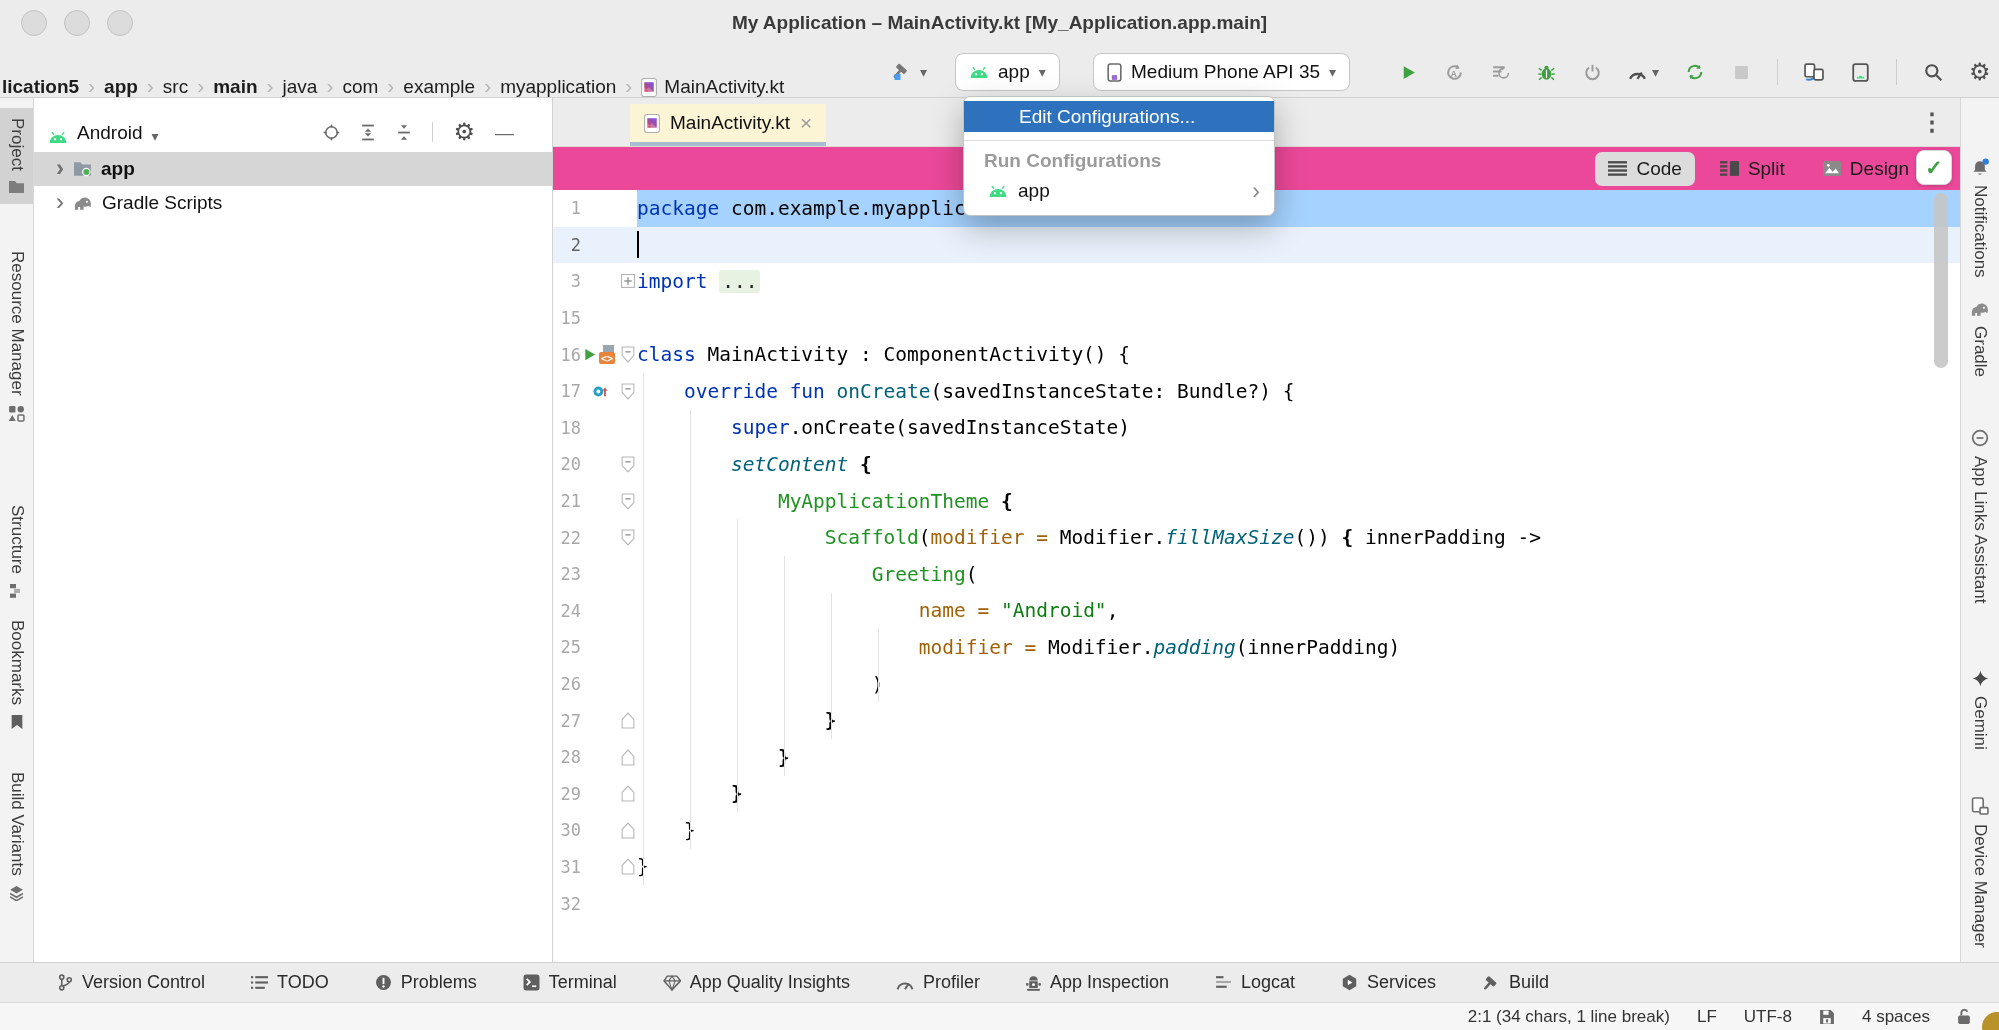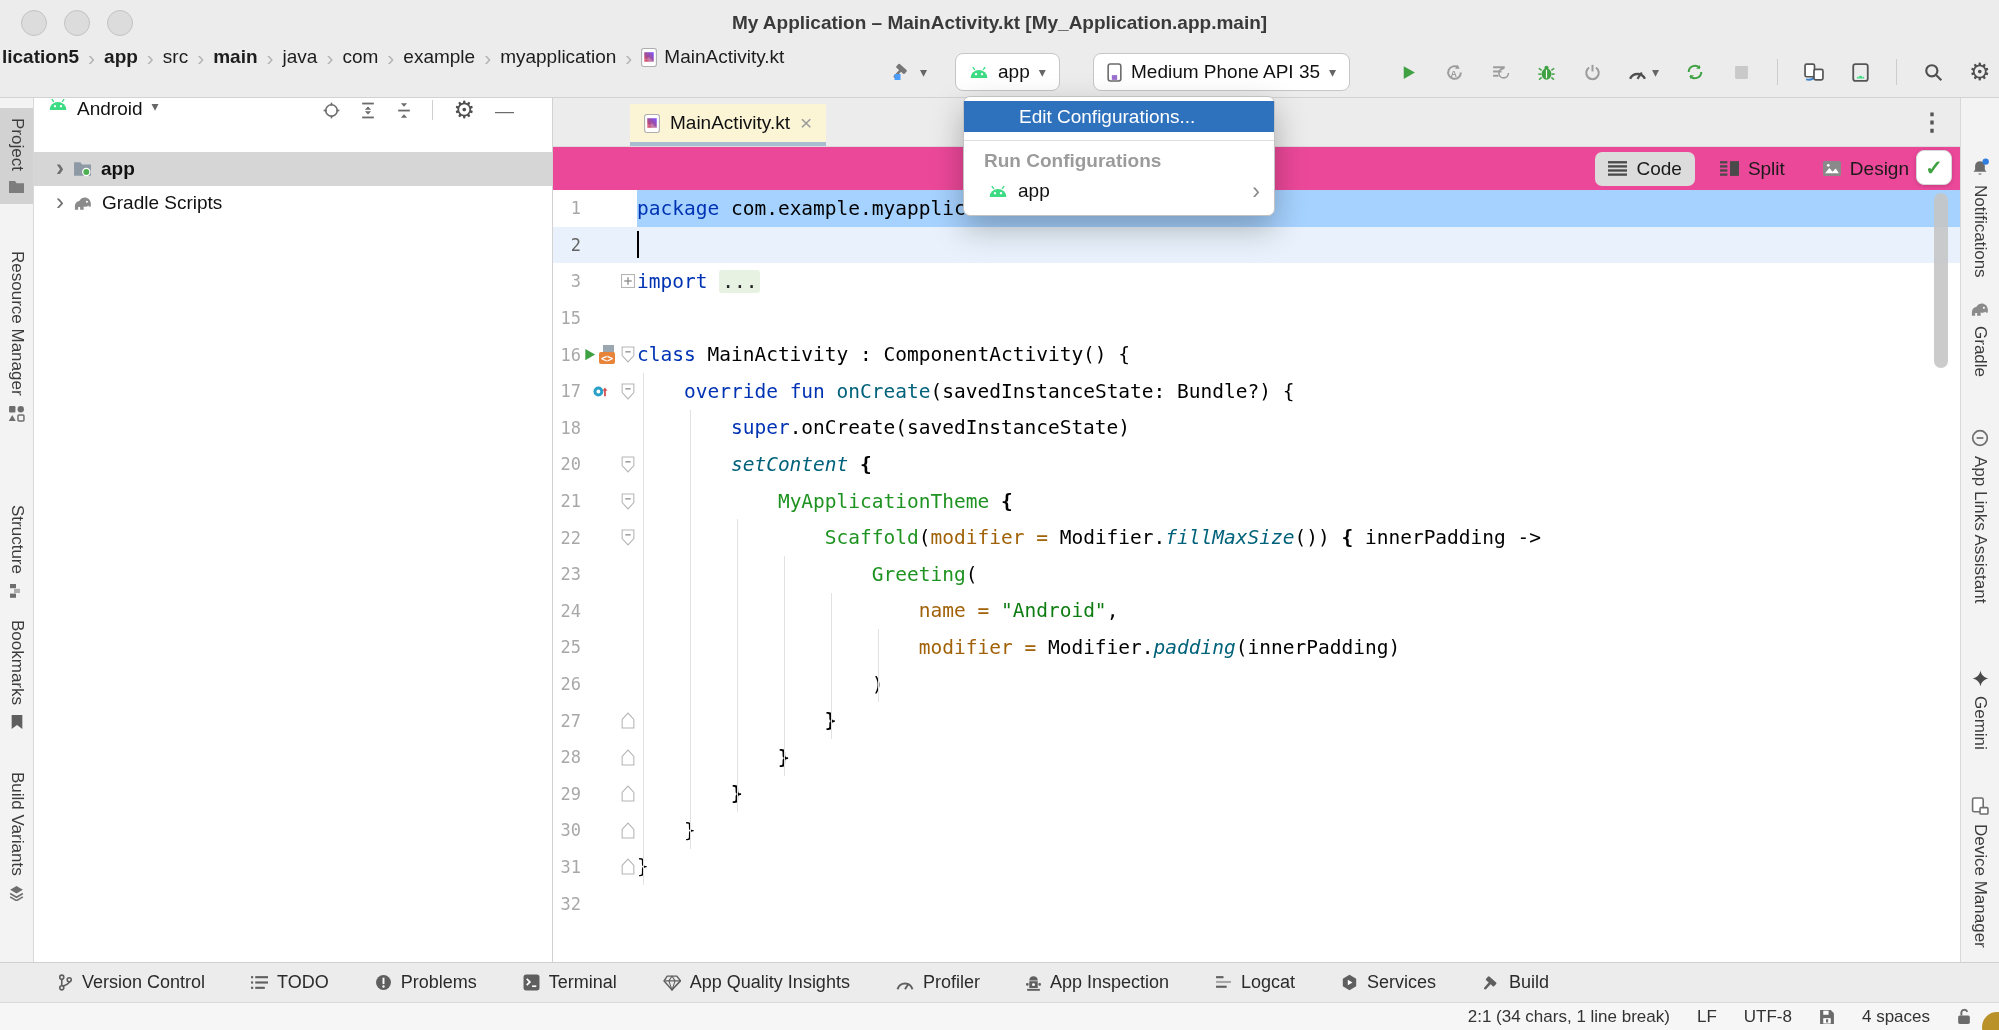--- a/index.html
+++ b/index.html
@@ -10,21 +10,21 @@
 
   
   .titlebar{position:absolute;left:0;top:0;width:100%;height:46px;background:#ececec}
   .traffic{position:absolute;top:10px;left:21px;display:flex;gap:17px}
   .tl{width:26px;height:26px;border-radius:50%;background:#dcdcdc;border:1px solid #c3c3c3;box-sizing:border-box}
   .win-title{position:absolute;inset:0;display:flex;align-items:center;justify-content:center;
              font-size:19px;font-weight:bold;color:#3a3a3a}
 
   
   .toolbar{position:absolute;top:46px;left:0;width:100%;height:52px;background:#ececec;border-bottom:1px solid #d2d2d2;box-sizing:border-box}
-  .breadcrumbs{position:absolute;left:2px;top:0;height:52px;display:flex;align-items:flex-start;font-size:19px;color:#1d1d1d;white-space:nowrap}
+  .breadcrumbs{position:absolute;left:2px;top:0;height:52px;display:flex;align-items:flex-end;font-size:19px;color:#1d1d1d;white-space:nowrap}
   .bc-item{display:flex;align-items:center;gap:7px}
   .bc-item.bold{font-weight:bold}
   .bc-sep{color:#b3b3b3;margin:0 9px;font-size:21px}
   .build-group{position:absolute;left:891px;top:10px;height:32px;display:flex;align-items:center;gap:9px}
   .chip{position:absolute;top:7px;height:38px;background:#fff;border:1px solid #c6c6c6;border-radius:8px;
         display:flex;align-items:center;gap:9px;padding:0 13px;font-size:19px;color:#111;box-sizing:border-box;white-space:nowrap}
   #run-chip{left:955px}
   #device-chip{left:1093px}
   .dd{color:#666;font-size:14px}
   .tb-actions{position:absolute;left:1398px;top:0;height:52px;display:flex;align-items:center;gap:26px}
@@ -34,21 +34,21 @@
   
   .left-strip{position:absolute;left:0;top:98px;width:34px;height:864px;background:#f3f3f3;border-right:1px solid #d8d8d8;box-sizing:border-box}
   .right-strip{position:absolute;left:1960px;top:98px;width:39px;height:864px;background:#f3f3f3;border-left:1px solid #d8d8d8;box-sizing:border-box}
   .strip-item{position:absolute;left:0;width:100%;display:flex;flex-direction:column;align-items:center;gap:9px;
               color:#3c3c3c;font-size:17px;padding:10px 0;box-sizing:border-box}
   .strip-item.selected{background:#d2d2d2}
   .v-label{writing-mode:vertical-rl;white-space:nowrap}
 
   
   .project-panel{position:absolute;left:34px;top:98px;width:519px;height:864px;background:#fff;border-right:1px solid #d2d2d2;box-sizing:border-box}
-  .pp-header{height:54px;display:flex;align-items:flex-start;gap:9px;padding:0 14px;font-size:19px;color:#111}
+  .pp-header{height:38px;display:flex;align-items:flex-end;gap:9px;padding:8px 14px;font-size:19px;color:#111}
   .pp-spacer{flex:1}
   .pp-icons{display:flex;align-items:center;gap:20px;margin-right:24px;color:#6b6b6b}
   .pp-vsep{width:1px;height:20px;background:#d0d0d0}
   .tree-row{height:34px;display:flex;align-items:center;gap:9px;padding-left:22px;font-size:19px;color:#111}
   .tree-row.selected{background:#d6d6d6;font-weight:bold}
   .tree-chev{color:#707070;font-size:24px;line-height:1;margin-top:-3px}
 
   
   .editor{position:absolute;left:553px;top:98px;width:1407px;height:864px;background:#fff}
   .tabbar{position:relative;height:49px;background:#ececec;border-bottom:1px solid #dadada;display:flex;align-items:flex-end;box-sizing:border-box}

